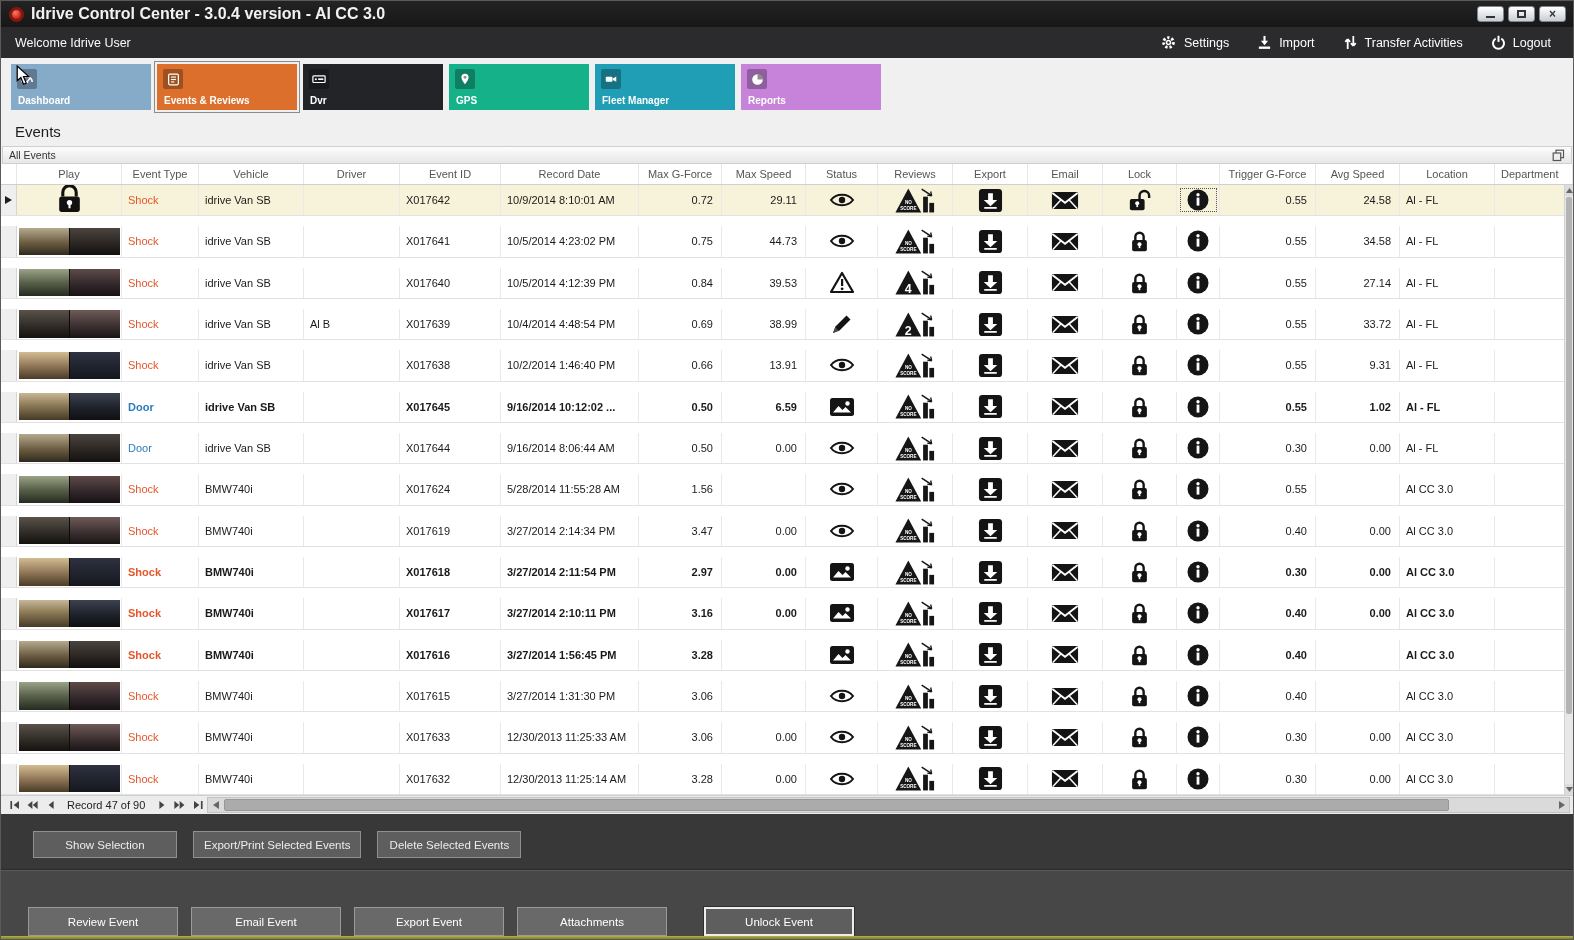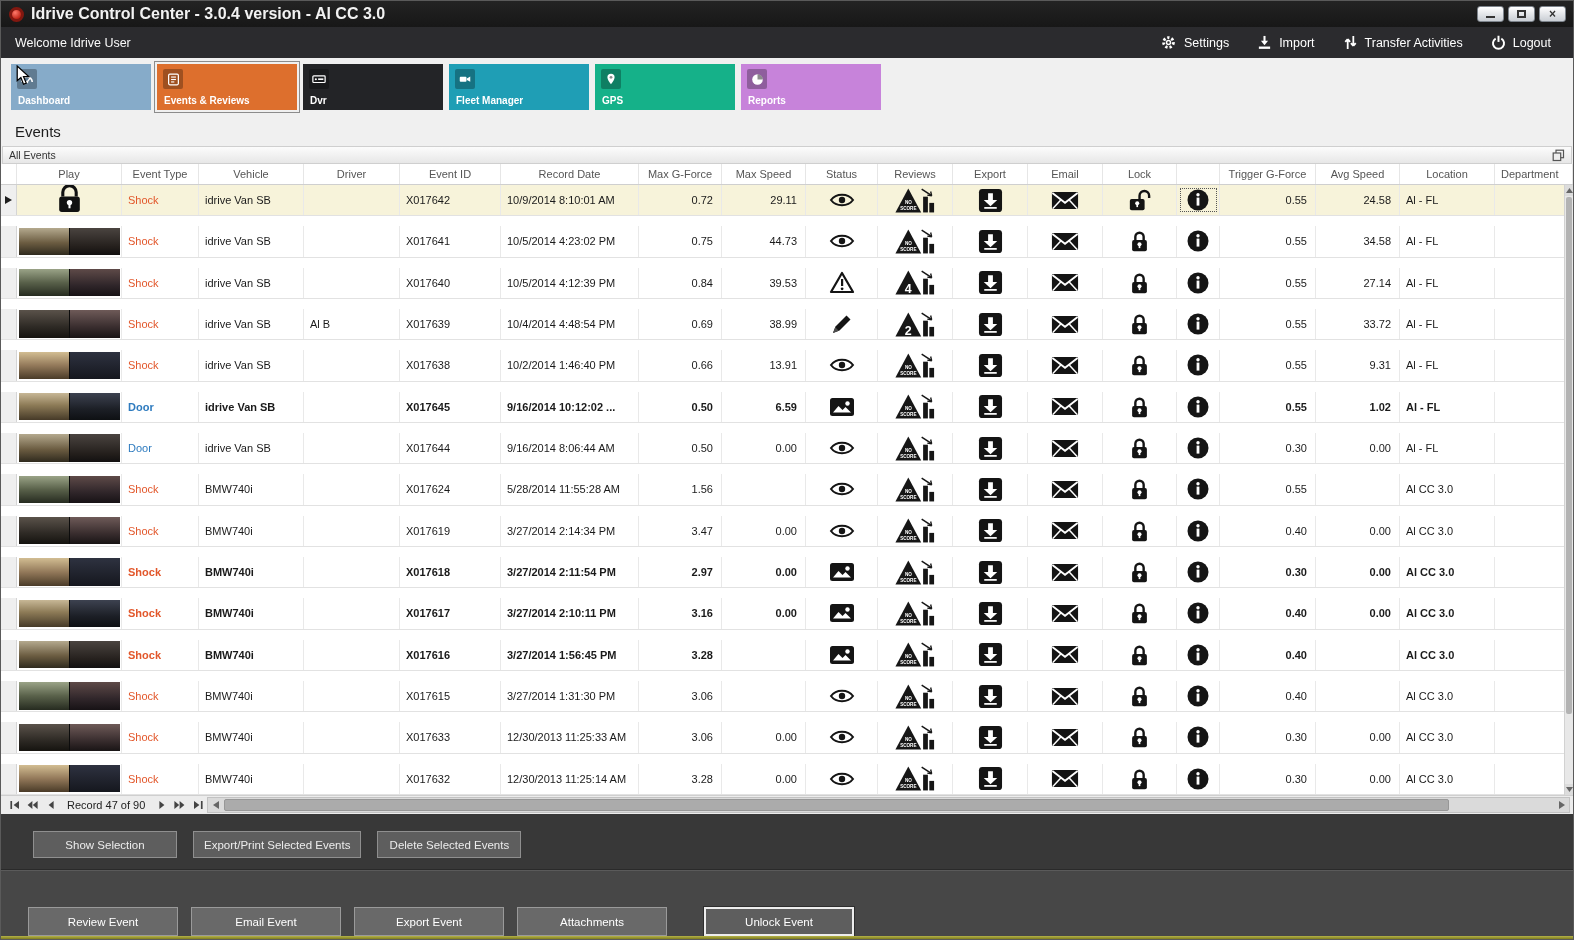--- a/index.html
+++ b/index.html
@@ -199,37 +199,37 @@
       <div class="tile" style="background: rgb(35, 36, 39);">
         <span class="tile-icon">
           <svg width="14" height="14" viewBox="0 0 16 16">
             <rect x="1" y="4.5" width="14" height="7.5" rx="1" fill="none" stroke="#fff" stroke-width="1.4"></rect>
             <circle cx="4.4" cy="8.2" r="1.2" fill="#fff"></circle>
             <rect x="7" y="7.3" width="6" height="1.8" fill="#fff"></rect>
           </svg>
         </span>
         <span class="tile-label">Dvr</span>
       </div>
+      <div class="tile" style="background: rgb(21, 177, 137);">
+        <span class="tile-icon">
+          <svg width="12" height="14" viewBox="0 0 16 16">
+            <path d="M8 1 a4.8 4.8 0 0 1 4.8 4.8 C12.8 9.6 8 15 8 15 S3.2 9.6 3.2 5.8 A4.8 4.8 0 0 1 8 1 Z" fill="#fff"></path>
+            <circle cx="8" cy="5.8" r="1.9" fill="rgba(0,0,0,0.45)"></circle>
+          </svg>
+        </span>
+        <span class="tile-label">GPS</span>
+      </div>
       <div class="tile" style="background: rgb(31, 158, 181);">
         <span class="tile-icon">
           <svg width="14" height="12" viewBox="0 0 16 16">
             <rect x="1" y="5" width="9" height="6.5" rx="1.2" fill="#fff"></rect>
             <path d="M10.5 7.4 L15 4.8 V11.8 L10.5 9.2 Z" fill="#fff"></path>
           </svg>
         </span>
         <span class="tile-label">Fleet Manager</span>
-      </div>
-      <div class="tile" style="background: rgb(21, 177, 137);">
-        <span class="tile-icon">
-          <svg width="12" height="14" viewBox="0 0 16 16">
-            <path d="M8 1 a4.8 4.8 0 0 1 4.8 4.8 C12.8 9.6 8 15 8 15 S3.2 9.6 3.2 5.8 A4.8 4.8 0 0 1 8 1 Z" fill="#fff"></path>
-            <circle cx="8" cy="5.8" r="1.9" fill="rgba(0,0,0,0.45)"></circle>
-          </svg>
-        </span>
-        <span class="tile-label">GPS</span>
       </div>
       <div class="tile" style="background: rgb(199, 131, 218);">
         <span class="tile-icon">
           <svg width="13" height="13" viewBox="0 0 16 16">
             <circle cx="8" cy="8" r="6.5" fill="#fff"></circle>
             <path d="M8 8 L8 1.5 A6.5 6.5 0 0 1 14.5 8 Z" fill="rgba(0,0,0,0.45)"></path>
           </svg>
         </span>
         <span class="tile-label">Reports</span>
       </div>

